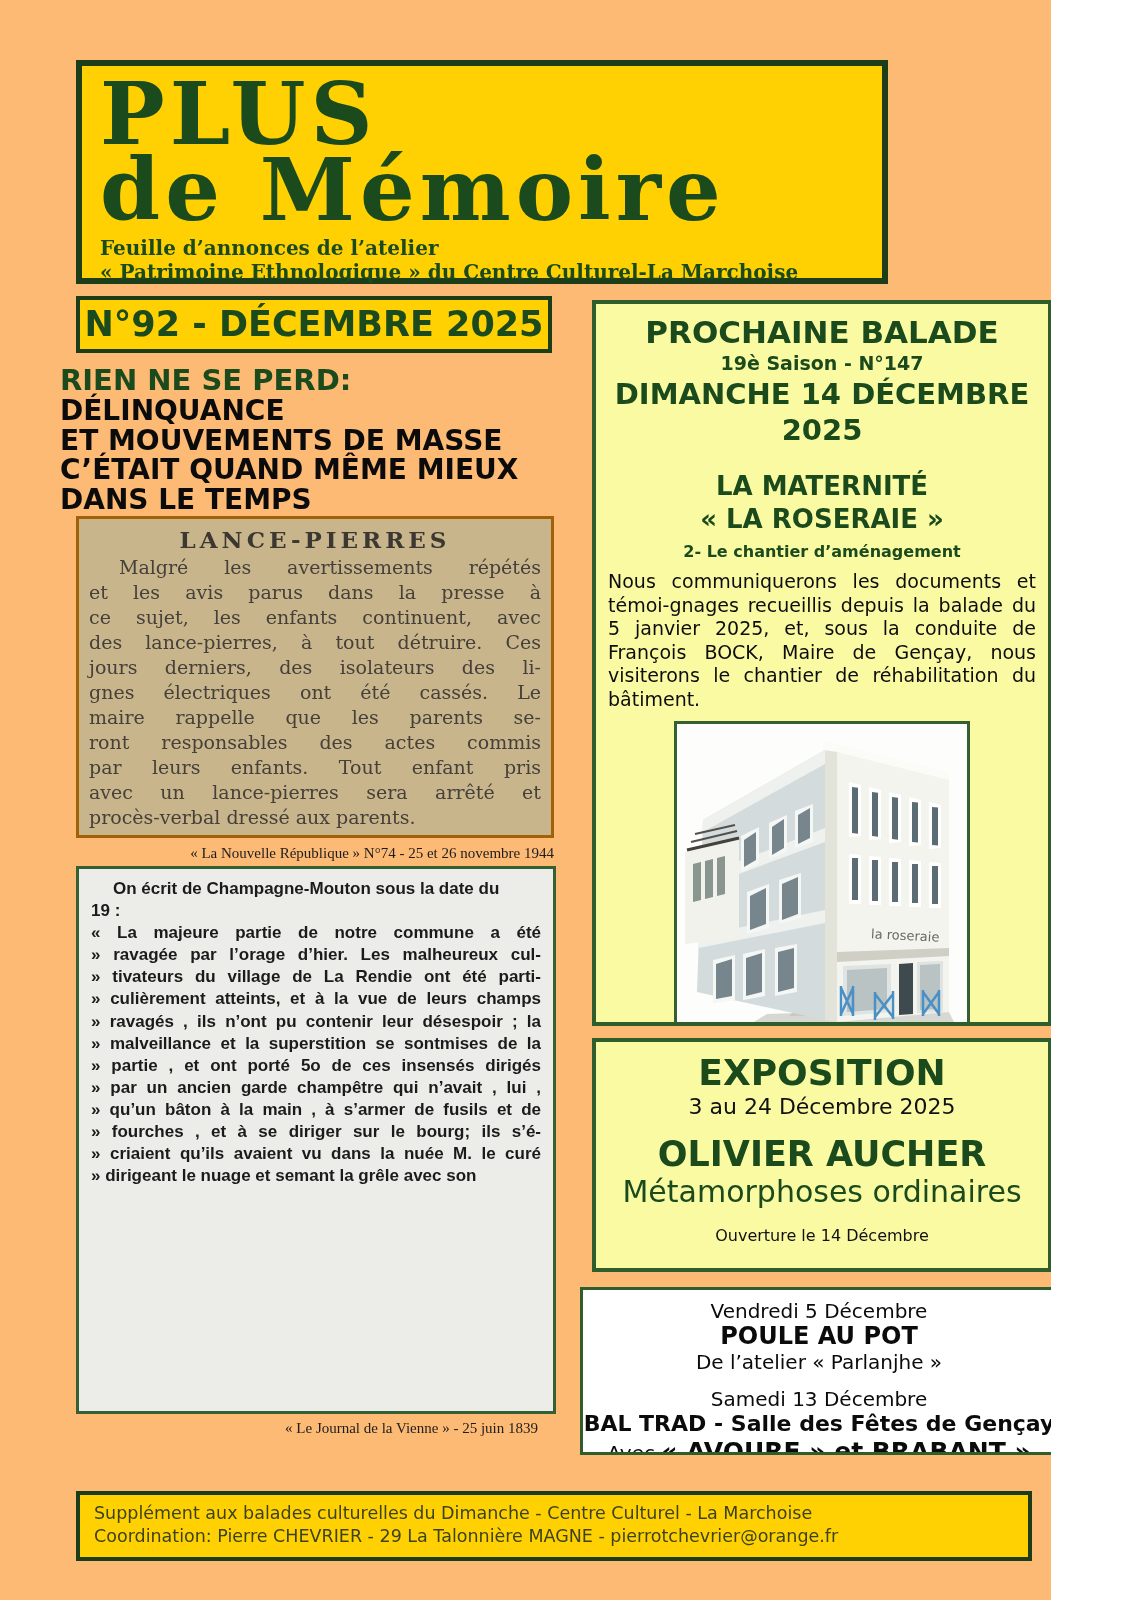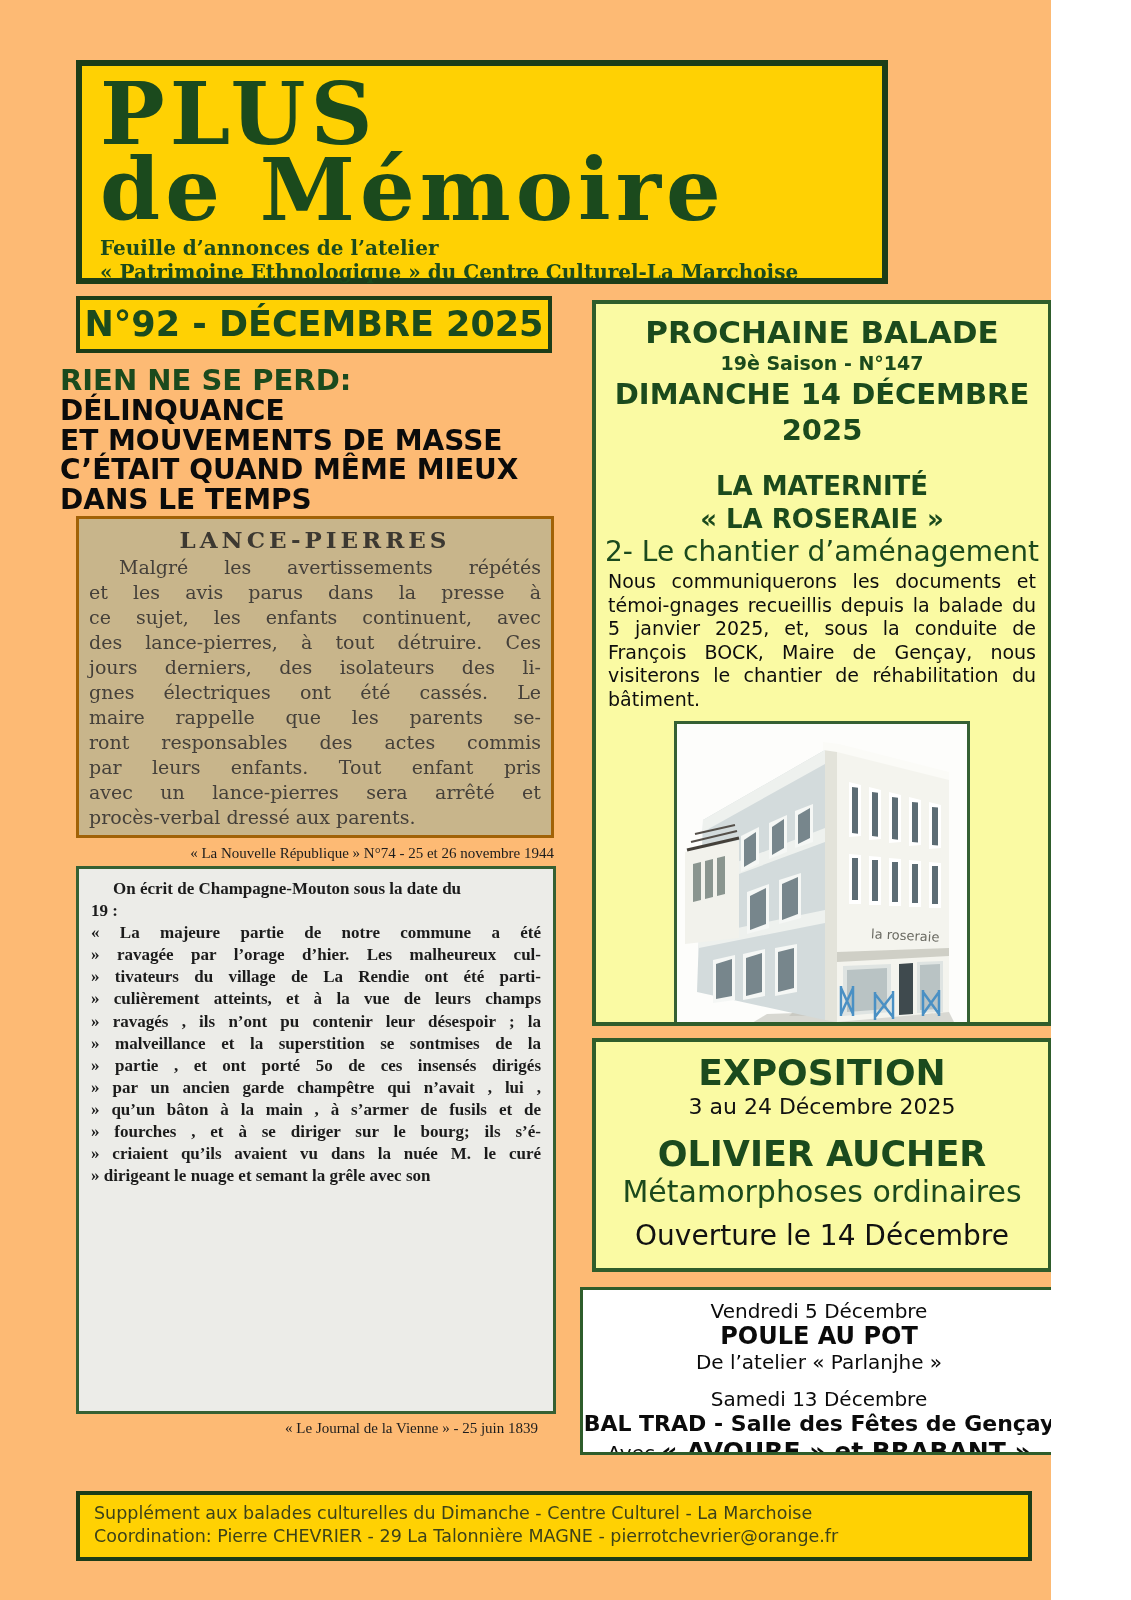--- a/index.html
+++ b/index.html
@@ -37,21 +37,21 @@
   }
   .clip1-title { text-align:center; font-weight:bold; font-size:23px; letter-spacing:4px; color:#3c3831; line-height:30px; }
   .clip1-line { font-size:19px; line-height:25px; text-align:justify; text-align-last:justify; }
   .clip1-line:first-child { text-indent:30px; }
   .clip1-line:last-child { text-align-last:left; }
   .caption { font-family:"Liberation Serif", serif; font-size:15px; color:#1d1d1d; }
   .caption1 { position:absolute; left:76px; top:845px; width:478px; text-align:right; }
   .clipping2 {
     position:absolute; left:76px; top:866px; width:480px; height:548px;
     background:#ECECE8; border:3px solid #356033; padding:9px 12px;
-    font-family:Liberation Serif, serif; font-weight:bold; color:#1b1b1b; overflow:hidden;
+    font-family:Liberation Sans, sans-serif; font-weight:bold; color:#1b1b1b; overflow:hidden;
   }
   .clip2-line { font-size:17px; line-height:22.1px; text-align:justify; text-align-last:justify; }
   .clip2-line:first-child { text-indent:22px; text-align-last:left; }
   .clip2-line:nth-child(2) { text-align-last:left; }
   .clip2-line:last-child { text-align-last:left; }
   .caption2 { position:absolute; left:76px; top:1420px; width:470px; text-align:right; padding-right:8px; }
   .credit-box {
     position:absolute; left:186px; top:1441px; width:272px; height:32px;
     background:#ffffff; border:3px solid #2F5D2B; text-align:center;
     font-family:"Liberation Serif", serif; font-weight:bold; font-size:17px; line-height:26px; color:#111;
@@ -60,38 +60,38 @@
   .balade-box {
     position:absolute; left:592px; top:300px; width:460px; height:726px;
     background:#FAFAA3; border:4px solid #2F5D2B; text-align:center; overflow:hidden;
     padding-top:10px;
   }
   .bal-title { color:#1B4A1D; font-weight:bold; font-size:31px; line-height:36px; }
   .bal-season { color:#1B4A1D; font-weight:bold; font-size:19px; line-height:26px; }
   .bal-date { color:#1B4A1D; font-weight:bold; font-size:29px; line-height:36px; }
   .bal-subj1 { color:#1B4A1D; font-weight:bold; font-size:26px; line-height:32px; margin-top:22px; }
   .bal-subj2 { color:#1B4A1D; font-weight:bold; font-size:26px; line-height:34px; }
-  .bal-subj3 { color:#1B4A1D; font-weight:normal; font-size:28px; line-height:32px; }
+  .bal-subj3 { color:#1B4A1D; font-weight:bold; font-size:16px; line-height:32px; }
   .bal-body {
     color:#0d0d0d; font-size:19px; line-height:23.5px; text-align:justify;
     margin:2px 12px 0 12px;
   }
   .photo-frame {
     width:296px; height:312px; margin:10px auto 0; background:#ffffff;
     border:3px solid #356033; overflow:hidden;
   }
   .expo-box {
     position:absolute; left:592px; top:1038px; width:460px; height:234px;
     background:#FAFAA3; border:4px solid #2F5D2B; text-align:center; padding-top:10px; overflow:hidden;
   }
   .expo-title { color:#1B4A1D; font-weight:bold; font-size:36px; line-height:42px; }
   .expo-dates { color:#111; font-size:22px; line-height:26px; }
   .expo-artist { color:#1B4A1D; font-weight:bold; font-size:35px; line-height:42px; margin-top:13px; }
   .expo-sub { color:#1B4A1D; font-size:30px; line-height:34px; }
-  .expo-open { color:#111; font-size:28px; line-height:24px; }
+  .expo-open { color:#111; font-size:16px; line-height:24px; }
   .expo-open1 { margin-top:15px; }
   .events-box {
     position:absolute; left:580px; top:1287px; width:478px; height:168px;
     background:#ffffff; border:3px solid #2F5D2B; text-align:center; color:#0b0b0b;
     padding-top:9px; overflow:hidden;
   }
   .ev-date { font-size:20px; line-height:24px; }
   .ev-title1 { font-weight:bold; font-size:24px; line-height:27px; }
   .ev-detail { font-size:20px; line-height:24px; }
   .ev-gap { height:13px; }

